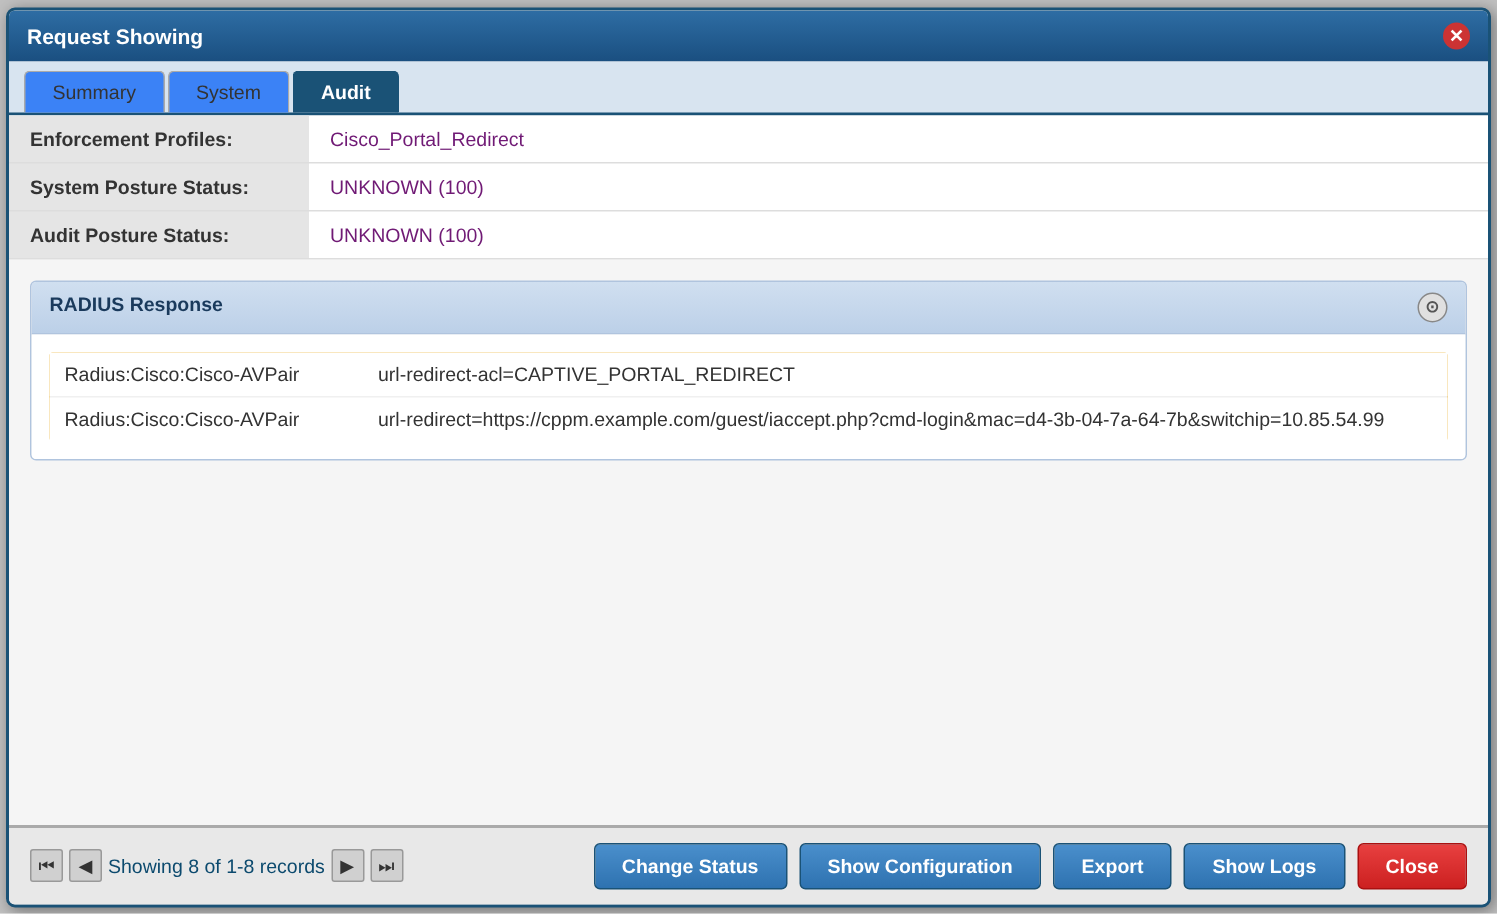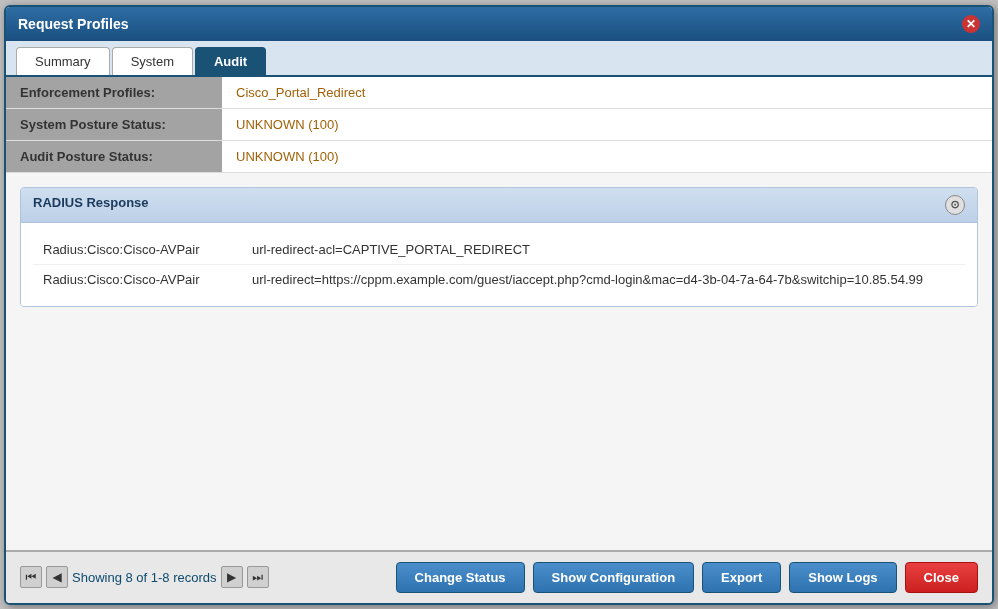--- a/index.html
+++ b/index.html
@@ -55,21 +55,21 @@
       padding: 6px 10px 0 10px;
       gap: 2px;
     }
     .tab {
       padding: 6px 18px;
       border: 1px solid #aaa;
       border-bottom: none;
       border-radius: 4px 4px 0 0;
       cursor: pointer;
       font-size: 13px;
-      background: #ffffff;
+      background: #3b82f6;
       color: #333;
     }
     .tab.active {
       background: #1a5276;
       color: white;
       border-color: #1a5276;
       font-weight: bold;
     }
     .content {
       flex: 1;
@@ -83,25 +83,25 @@
       background: white;
     }
     .info-table tr td {
       padding: 8px 14px;
       border-bottom: 1px solid #ddd;
       font-size: 13px;
     }
     .info-table tr td:first-child {
       font-weight: bold;
       color: #333;
-      width: 216px;
-      background: #a3a3a3;
+      width: 200px;
+      background: #e5e5e5;
     }
     .info-table tr td:last-child {
-      color: #a16207;
+      color: #701a75;
     }
     .radius-section {
       margin: 14px 14px;
       border: 1px solid #b0c4de;
       border-radius: 4px;
       overflow: hidden;
     }
     .radius-header {
       background: linear-gradient(to bottom, #d0dff0, #bcd0e8);
       padding: 7px 12px;
@@ -204,21 +204,21 @@
       color: white;
       border: 1px solid #aa1010;
     }
   </style>
 </head>
 <body>
 
 <div class="dialog">
 
   <div class="title-bar">
-    <span>Request Profiles</span>
+    <span>Request Showing</span>
     <button class="close-btn">✕</button>
   </div>
 
   <div class="tabs">
     <div class="tab">Summary</div>
     <div class="tab">System</div>
     <div class="tab active">Audit</div>
   </div>
 
   <div class="content">

